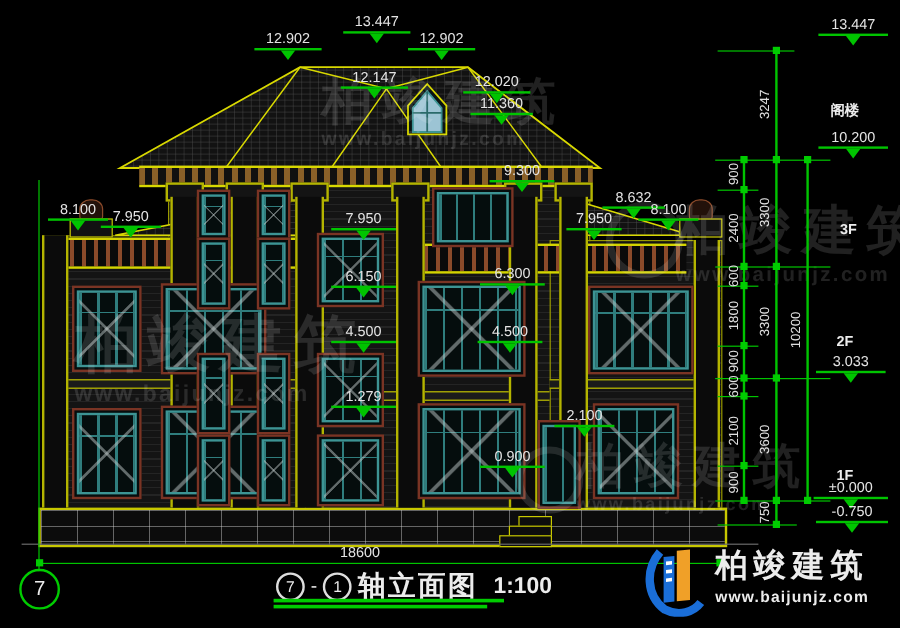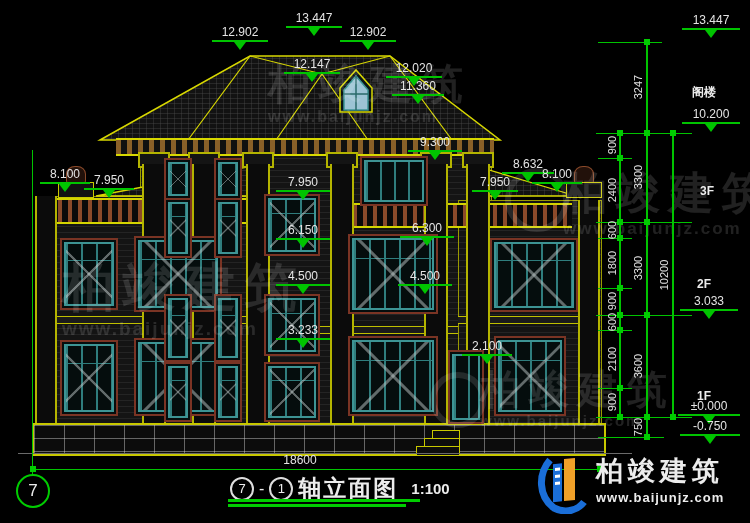--- a/index.html
+++ b/index.html
@@ -47,21 +47,21 @@
   .wm .wm-cn{font-weight:bold;letter-spacing:9px;}
   .wm .wm-url{font-weight:bold;letter-spacing:2px;}
   .wm-ic{position:absolute;border:6px solid rgba(255,255,255,.12);border-radius:50%;z-index:15;}
   
   .axisc{position:absolute;width:30px;height:30px;border:2px solid #00cc00;border-radius:50%;
          display:flex;align-items:center;justify-content:center;font-size:17px;color:#ececec;z-index:30;}
   .tbar{position:absolute;display:flex;align-items:center;gap:5px;color:#ececec;z-index:30;}
   .tcirc{width:20px;height:20px;border:2px solid #dedede;border-radius:50%;display:inline-flex;
          align-items:center;justify-content:center;font-size:13px;flex:none;}
   .tname{font-size:23px;font-weight:bold;letter-spacing:2px;}
-  .tscale{font-size:15px;font-weight:bold;margin-left:8px;}
+  .tscale{font-size:19px;font-weight:bold;margin-left:8px;}
   .gbar{position:absolute;height:3px;background:#00cc00;z-index:30;}
   .logo-cn{position:absolute;font-size:27px;font-weight:bold;letter-spacing:5px;color:#ececec;z-index:30;}
   .logo-url{position:absolute;font-size:13px;font-weight:bold;letter-spacing:1px;color:#ececec;z-index:30;}
 </style>
 </head>
 <body>
 
 <div id="canvas">
 
   <svg class="roofsvg" style="left:90px;top:28px" width="420" height="125" viewBox="0 0 420 125">
@@ -217,24 +217,25 @@
   <div class="mark" style="left:212px;top:26px;width:56px"><span>12.902</span><span class="mline"></span><span class="mtri"></span></div>
   <div class="mark" style="left:340px;top:26px;width:56px"><span>12.902</span><span class="mline"></span><span class="mtri"></span></div>
   <div class="mark" style="left:284px;top:58px;width:56px"><span>12.147</span><span class="mline"></span><span class="mtri"></span></div>
   <div class="mark" style="left:386px;top:62px;width:56px"><span>12.020</span><span class="mline"></span><span class="mtri"></span></div>
   <div class="mark" style="left:392px;top:80px;width:52px"><span>11.360</span><span class="mline"></span><span class="mtri"></span></div>
   <div class="mark" style="left:40px;top:168px;width:50px"><span>8.100</span><span class="mline"></span><span class="mtri"></span></div>
   <div class="mark" style="left:84px;top:174px;width:50px"><span>7.950</span><span class="mline"></span><span class="mtri"></span></div>
   <div class="mark" style="left:276px;top:176px;width:54px"><span>7.950</span><span class="mline"></span><span class="mtri"></span></div>
   <div class="mark" style="left:276px;top:224px;width:54px"><span>6.150</span><span class="mline"></span><span class="mtri"></span></div>
   <div class="mark" style="left:276px;top:270px;width:54px"><span>4.500</span><span class="mline"></span><span class="mtri"></span></div>
-  <div class="mark" style="left:276px;top:324px;width:54px"><span>3.233</span><span class="mline"></span><span class="mtri"></span></div>
+  <div class="mark" style="left:276px;top:324px;width:54px"><span>1.279</span><span class="mline"></span><span class="mtri"></span></div>
   <div class="mark" style="left:408px;top:136px;width:54px"><span>9.300</span><span class="mline"></span><span class="mtri"></span></div>
   <div class="mark" style="left:400px;top:222px;width:54px"><span>6.300</span><span class="mline"></span><span class="mtri"></span></div>
   <div class="mark" style="left:398px;top:270px;width:54px"><span>4.500</span><span class="mline"></span><span class="mtri"></span></div>
+  <div class="mark" style="left:400px;top:374px;width:54px"><span>0.900</span><span class="mline"></span><span class="mtri"></span></div>
   <div class="mark" style="left:462px;top:340px;width:50px"><span>2.100</span><span class="mline"></span><span class="mtri"></span></div>
   <div class="mark" style="left:502px;top:158px;width:52px"><span>8.632</span><span class="mline"></span><span class="mtri"></span></div>
   <div class="mark" style="left:532px;top:168px;width:50px"><span>8.100</span><span class="mline"></span><span class="mtri"></span></div>
   <div class="mark" style="left:472px;top:176px;width:46px"><span>7.950</span><span class="mline"></span><span class="mtri"></span></div>
 
   <div class="mark" style="left:682px;top:14px;width:58px"><span>13.447</span><span class="mline"></span><span class="mtri"></span></div>
   <div class="mark" style="left:682px;top:108px;width:58px"><span>10.200</span><span class="mline"></span><span class="mtri"></span></div>
   <div class="mark" style="left:680px;top:295px;width:58px"><span>3.033</span><span class="mline"></span><span class="mtri"></span></div>
   <div class="mark" style="left:678px;top:400px;width:62px"><span>±0.000</span><span class="mline"></span><span class="mtri"></span></div>
   <div class="mark" style="left:680px;top:420px;width:60px"><span>-0.750</span><span class="mline"></span><span class="mtri"></span></div>

